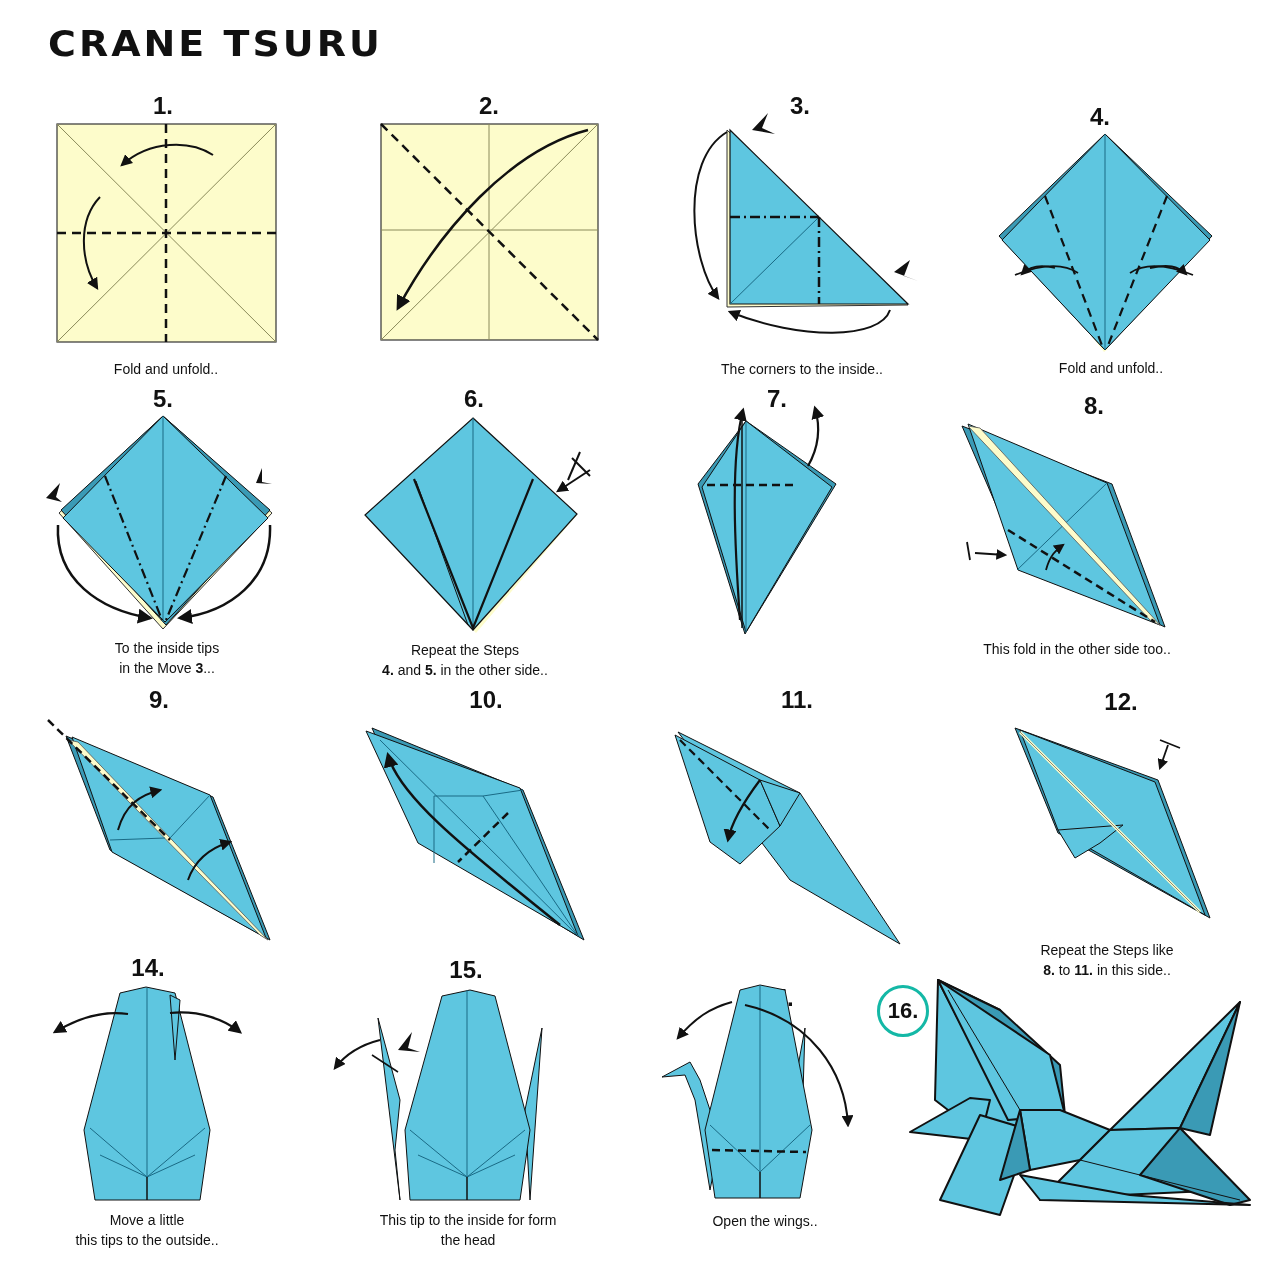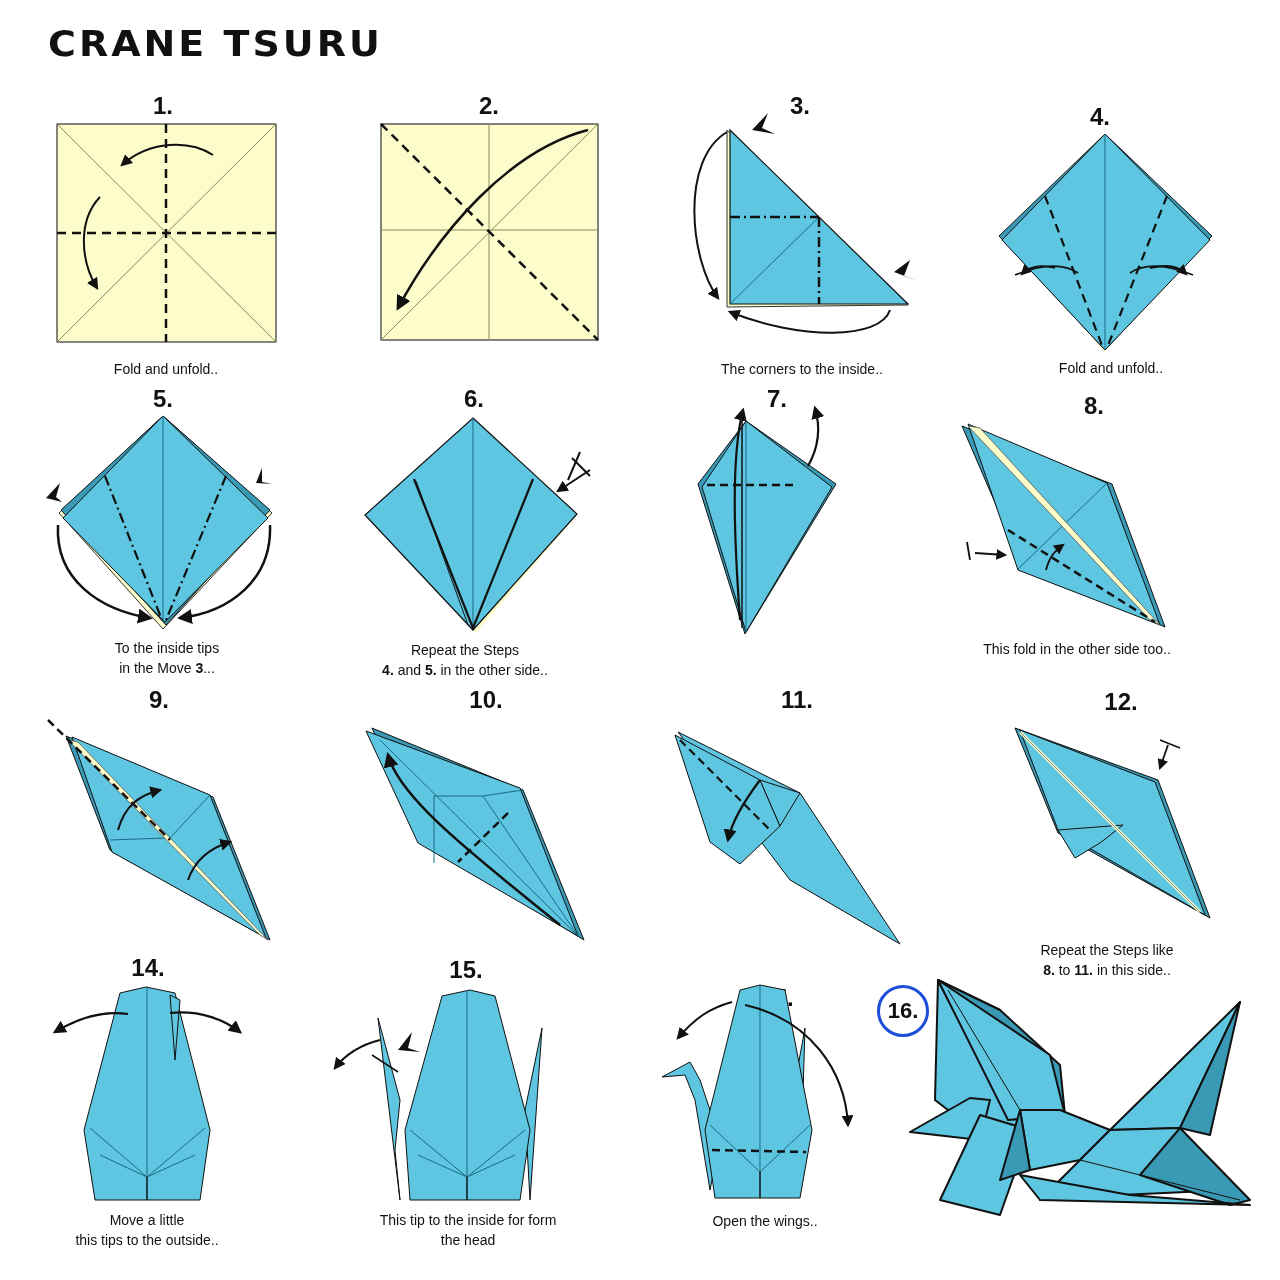--- a/index.html
+++ b/index.html
@@ -2,21 +2,21 @@
 <html><head>
 <meta charset="utf-8">
 <style>
   html, body { margin:0; padding:0; background:#ffffff; }
   body { width:1280px; height:1280px; position:relative; overflow:hidden; font-family:"Liberation Sans", sans-serif; color:#111; }
   .title { position:absolute; left:48px; top:22px; font-family:"DejaVu Sans", sans-serif; font-size:38px; font-weight:bold; letter-spacing:3px; transform:scaleY(0.95); }
   .step-num { position:absolute; font-family:"Liberation Sans", sans-serif; font-weight:bold; font-size:24px; transform:translateX(-50%); white-space:nowrap; }
   .caption { position:absolute; font-size:14px; text-align:center; transform:translateX(-50%); white-space:nowrap; line-height:20px; }
   .caption b { font-weight:bold; }
   svg.art { position:absolute; left:0; top:0; }
-  .circle16 { position:absolute; left:877px; top:985px; width:46px; height:46px; border:3px solid #1d4ed8; border-radius:50%; display:flex; align-items:center; justify-content:center; font-weight:bold; font-size:22px; }
+  .circle16 { position:absolute; left:877px; top:985px; width:46px; height:46px; border:3px solid #14b8a6; border-radius:50%; display:flex; align-items:center; justify-content:center; font-weight:bold; font-size:22px; }
 </style>
 </head>
 <body>
 
 <div class="title">CRANE TSURU</div>
 
 <div class="step-num" style="left:163px;top:92px">1.</div>
 <div class="step-num" style="left:489px;top:92px">2.</div>
 <div class="step-num" style="left:800px;top:92px">3.</div>
 <div class="step-num" style="left:1100px;top:103px">4.</div>

